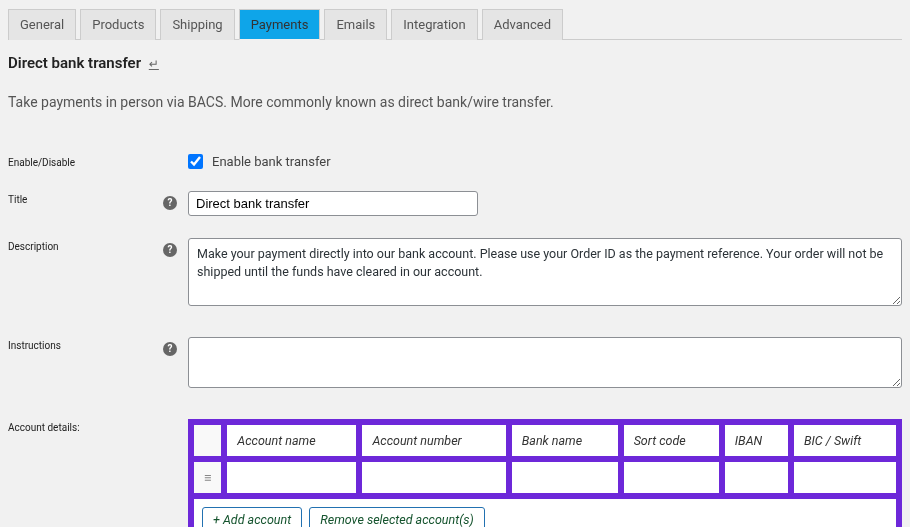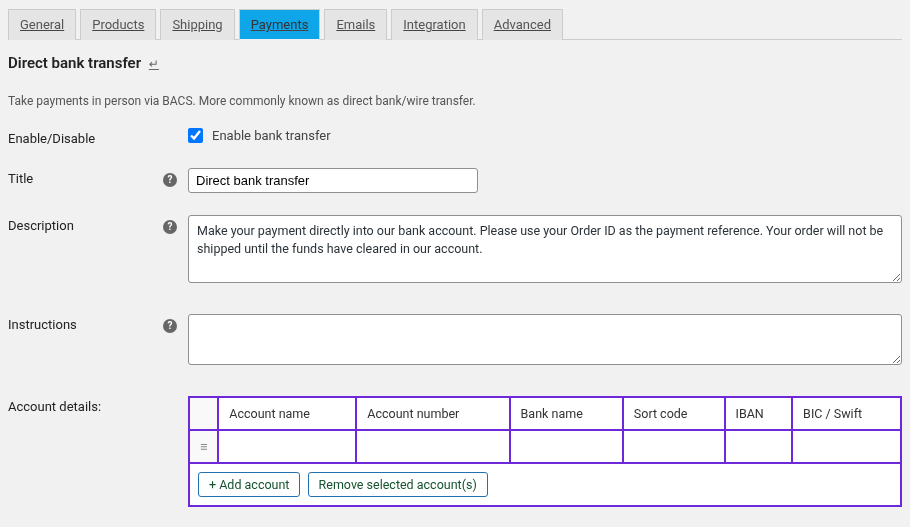--- a/index.html
+++ b/index.html
@@ -9,21 +9,20 @@
     color: #444;
     background: #f1f1f1;
     padding: 8px;
   }
   .wrap { background: #f1f1f1; }
   .nav-tabs {
     display: flex;
     gap: 4px;
     border-bottom: 1px solid #ccc;
     margin-bottom: 14px;
-    text-decoration: underline;
   }
   .nav-tabs .tab {
     padding: 7px 11px;
     border: 1px solid #ccc;
     border-bottom: none;
     background: #e5e5e5;
     color: #555;
     font-size: 13px;
     cursor: pointer;
     position: relative;
@@ -42,32 +41,32 @@
   }
   h2.section .back {
     font-size: 12px;
     font-weight: normal;
     color: #666;
     text-decoration: underline;
     margin-left: 4px;
   }
   .description {
     color: #555;
-    font-size: 12px;
-    margin-bottom: 20px;
+    font-size: 14px;
+    margin-bottom: 44px;
   }
   .form-row {
     display: flex;
     align-items: flex-start;
     margin-bottom: 22px;
   }
   .form-row.tall { margin-bottom: 28px; }
   .label-col {
     flex: 0 0 155px;
-    font-size: 13px;
+    font-size: 10px;
     color: #222;
     padding-top: 3px;
   }
   .help-col {
     flex: 0 0 25px;
     text-align: left;
     padding-top: 3px;
   }
   .help-icon {
     display: inline-block;
@@ -106,26 +105,27 @@
     line-height:1.45;
   }
   textarea.big.instr { min-height: 48px; }
   .acct-table {
     width: 100%;
     border: 1px solid #ddd;
     border-collapse: collapse;
     background: #fff;
   }
   .acct-table th, .acct-table td {
-    border: 2px solid #6d28d9;
+    border: 6px solid #6d28d9;
     padding: 8px 10px;
     font-size: 12.5px;
     text-align: left;
     font-weight: normal;
     color: #333;
+    font-style: italic;
   }
   .acct-table th.handle, .acct-table td.handle {
     width: 28px;
     text-align: center;
     color:#888;
     background:#f9f9f9;
   }
   .acct-table tfoot td {
     padding: 8px;
     text-align: left;

